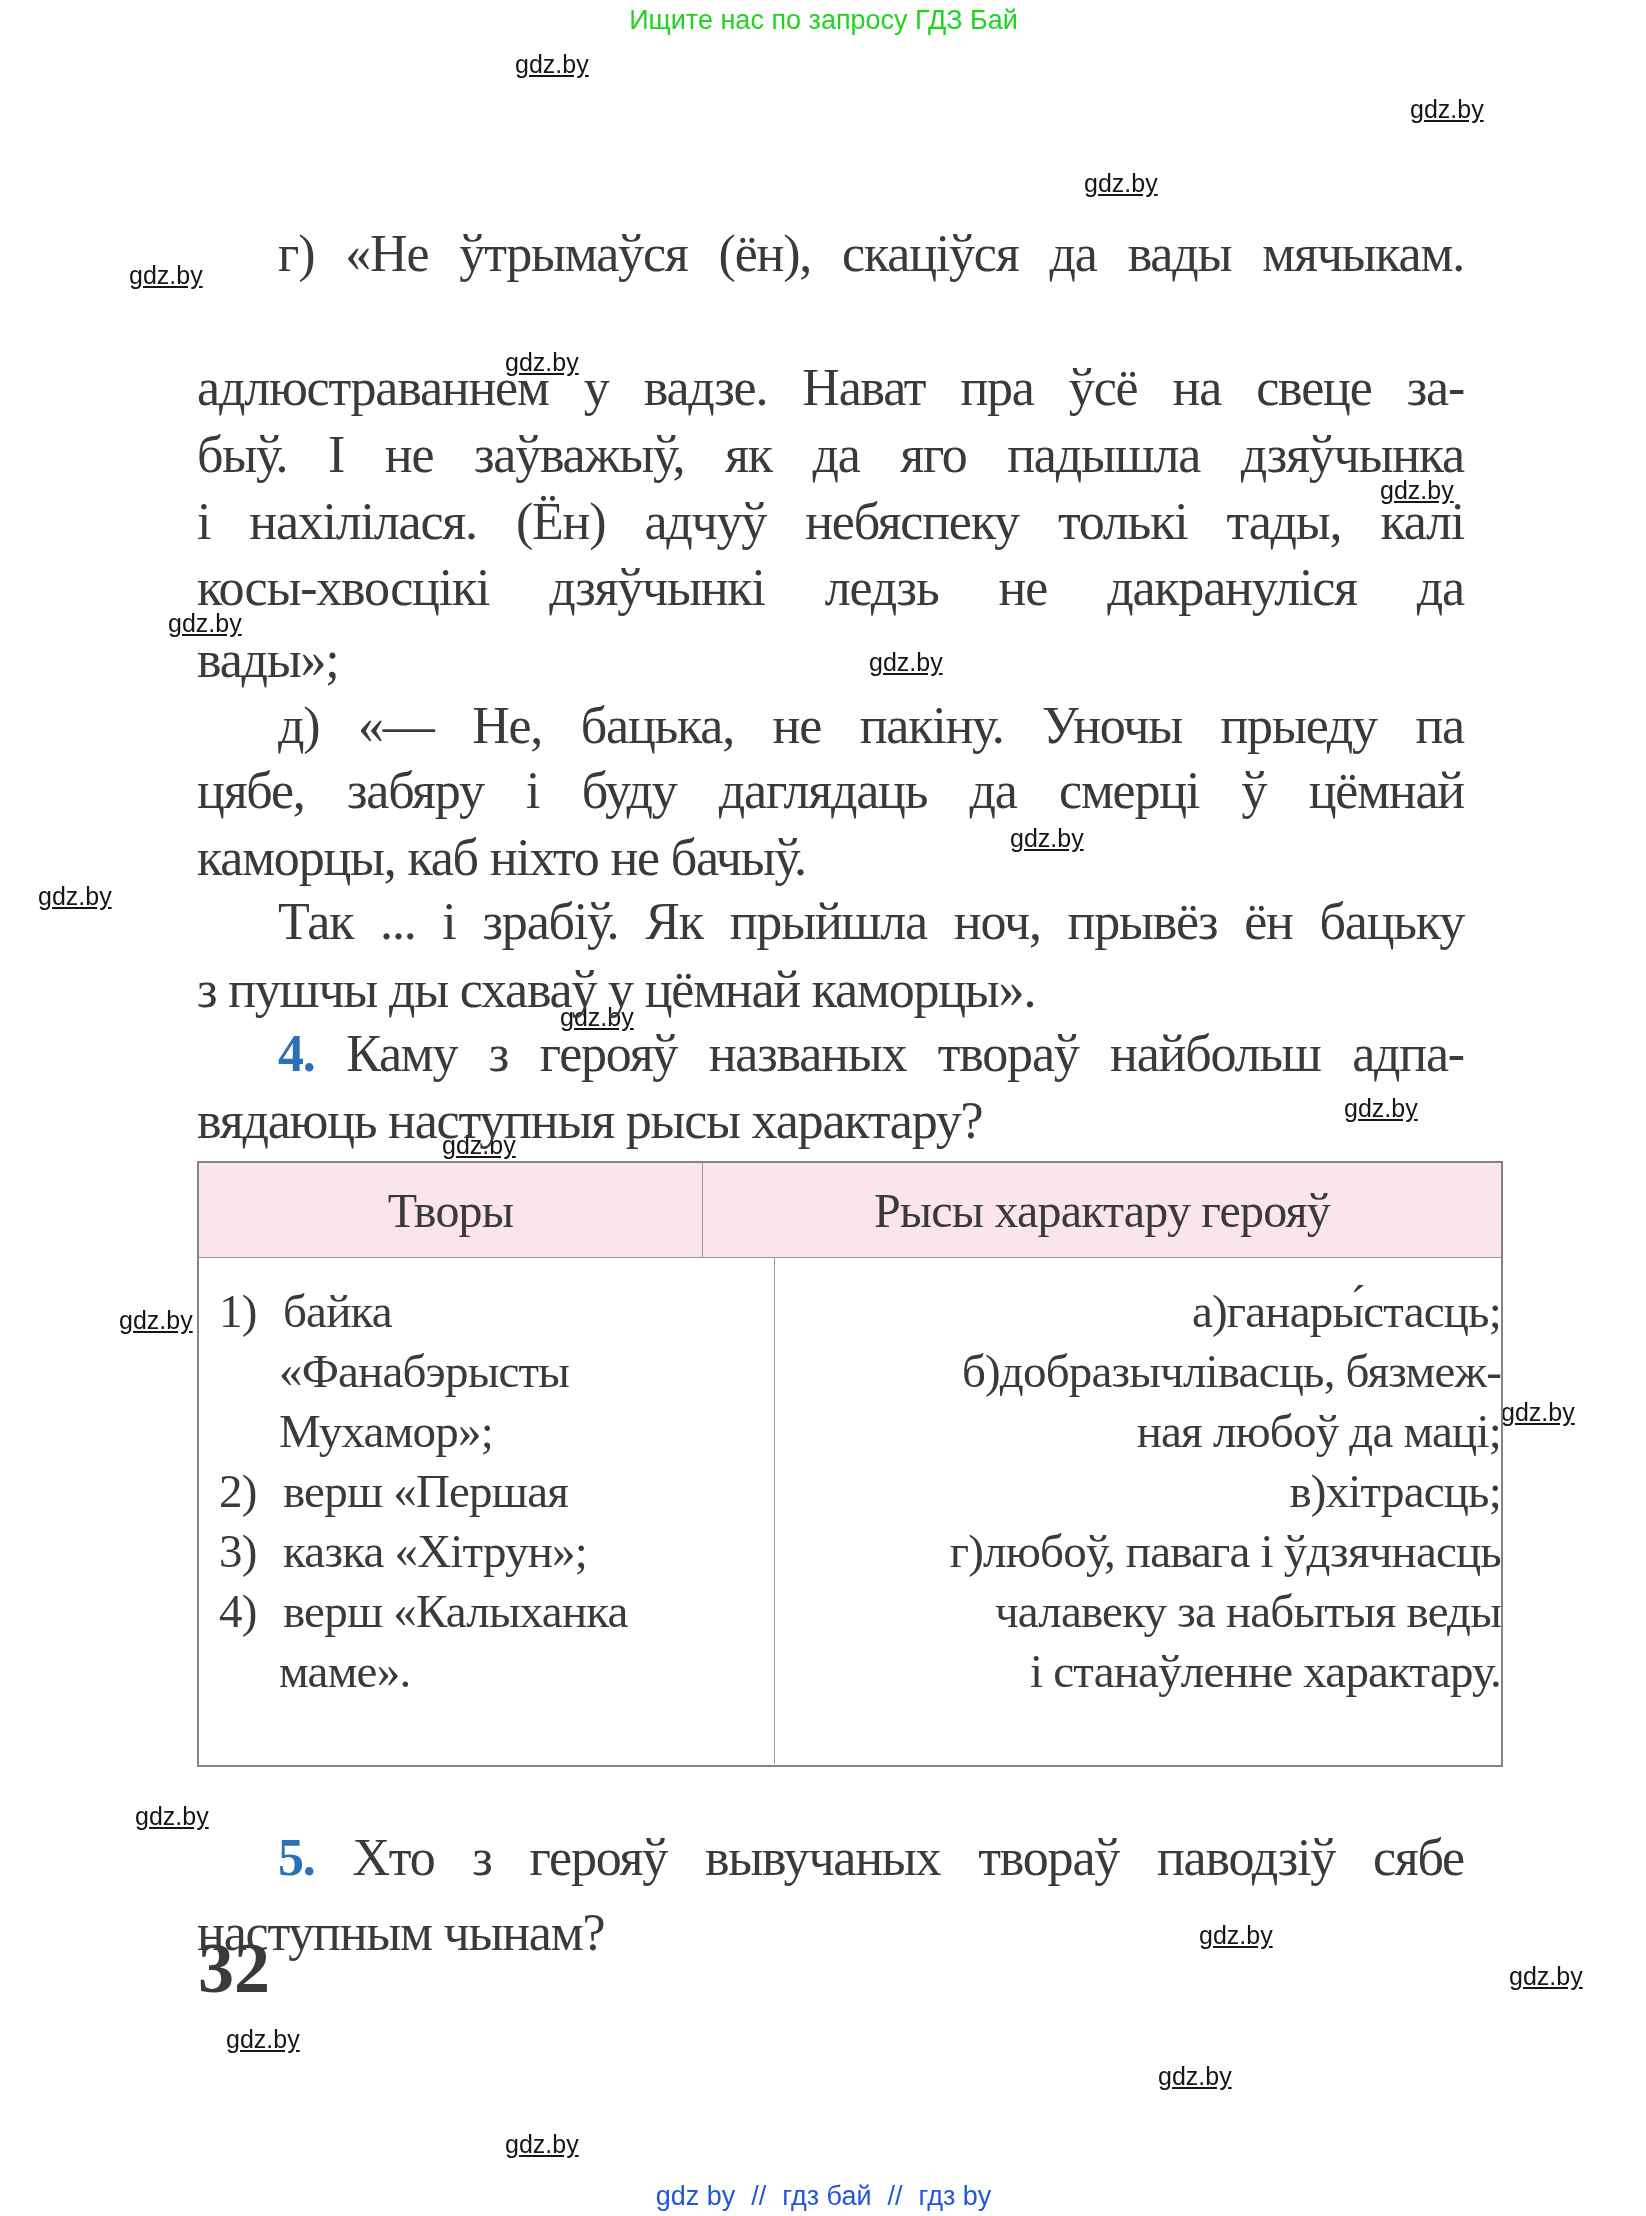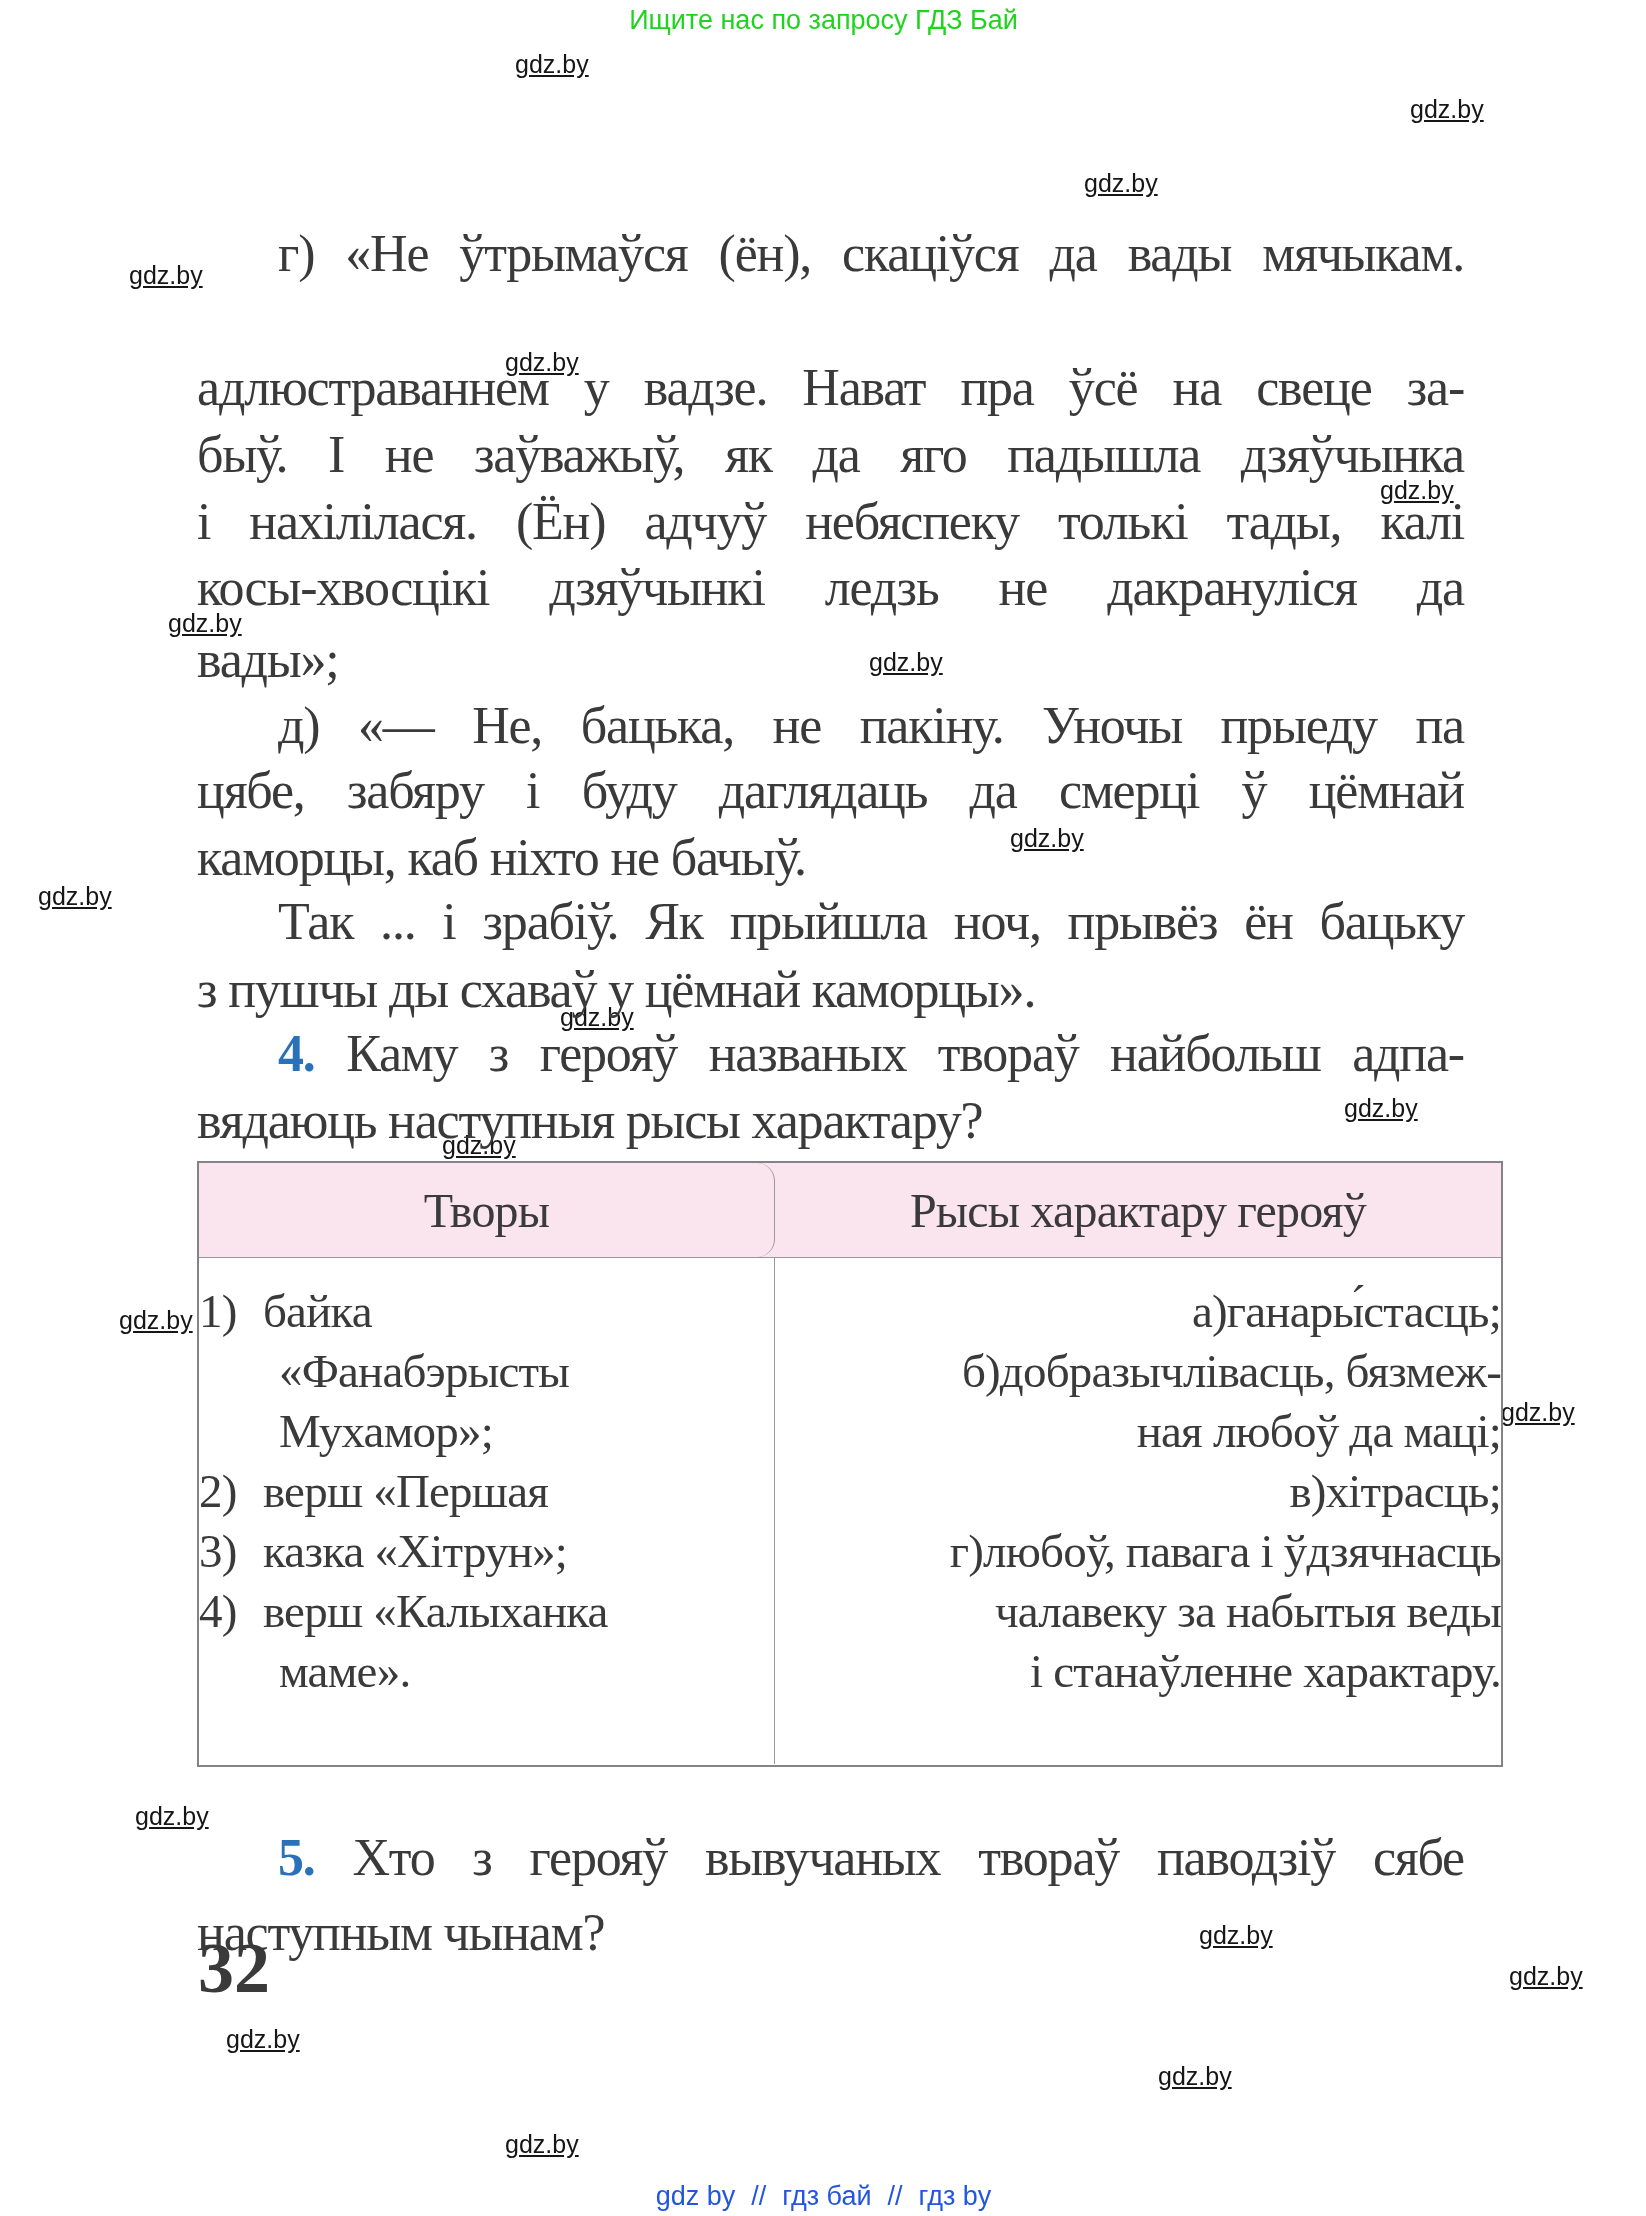--- a/index.html
+++ b/index.html
@@ -24,28 +24,28 @@
   .left-al { white-space:nowrap; text-align:left; }
   .just { text-align:justify; text-align-last:justify; }
   .ind { text-indent:81px; }
   .num { color:#2a72b8; font-weight:bold; }
   .tbl {
     position:absolute; left:197px; top:1161px; width:1306px; height:606px;
     border:2.4px solid #848484; box-sizing:border-box; background:#ffffff;
   }
   .thead { display:flex; height:95px; background:#fae5ee; border-bottom:1.6px solid #9a9a9a; box-sizing:border-box; }
   .th { display:flex; align-items:center; justify-content:center; font-size:48px; letter-spacing:-0.8px; }
-  .th-left { width:576px; border-right:1.6px solid #9a9a9a; box-sizing:border-box;border-radius:18px; }
+  .th-left { width:504px; border-right:1.6px solid #9a9a9a; box-sizing:border-box; }
   .th-right { flex:1; }
   .tbody { display:flex; height:506px; }
   .col { font-size:47px; line-height:60px; padding-top:22.6px; letter-spacing:-0.8px; box-sizing:border-box; }
   .col-left { width:576px; border-right:1.6px solid #9a9a9a; }
   .col-right { flex:1;text-align:right; }
   .trow { white-space:nowrap; }
-  .pl25 { }
+  .pl25 { padding-left:20px; }
   .pl150 { padding-left:80px; }
   .pl35 { padding-left:28px; }
   .pl115 { padding-left:93px; }
   .no { display:inline-block; width:64px; }
   .no2 { display:inline-block; width:63px; }
   .pagenum { position:absolute; left:198px; top:1927px; font-size:72px; font-weight:bold; color:#3a3a3a; }
   .footer {
     position:absolute; top:2181px; left:0; width:100%; text-align:center;
     font-family:"Liberation Sans","DejaVu Sans",sans-serif;
     font-size:27px; color:#2356dd;

